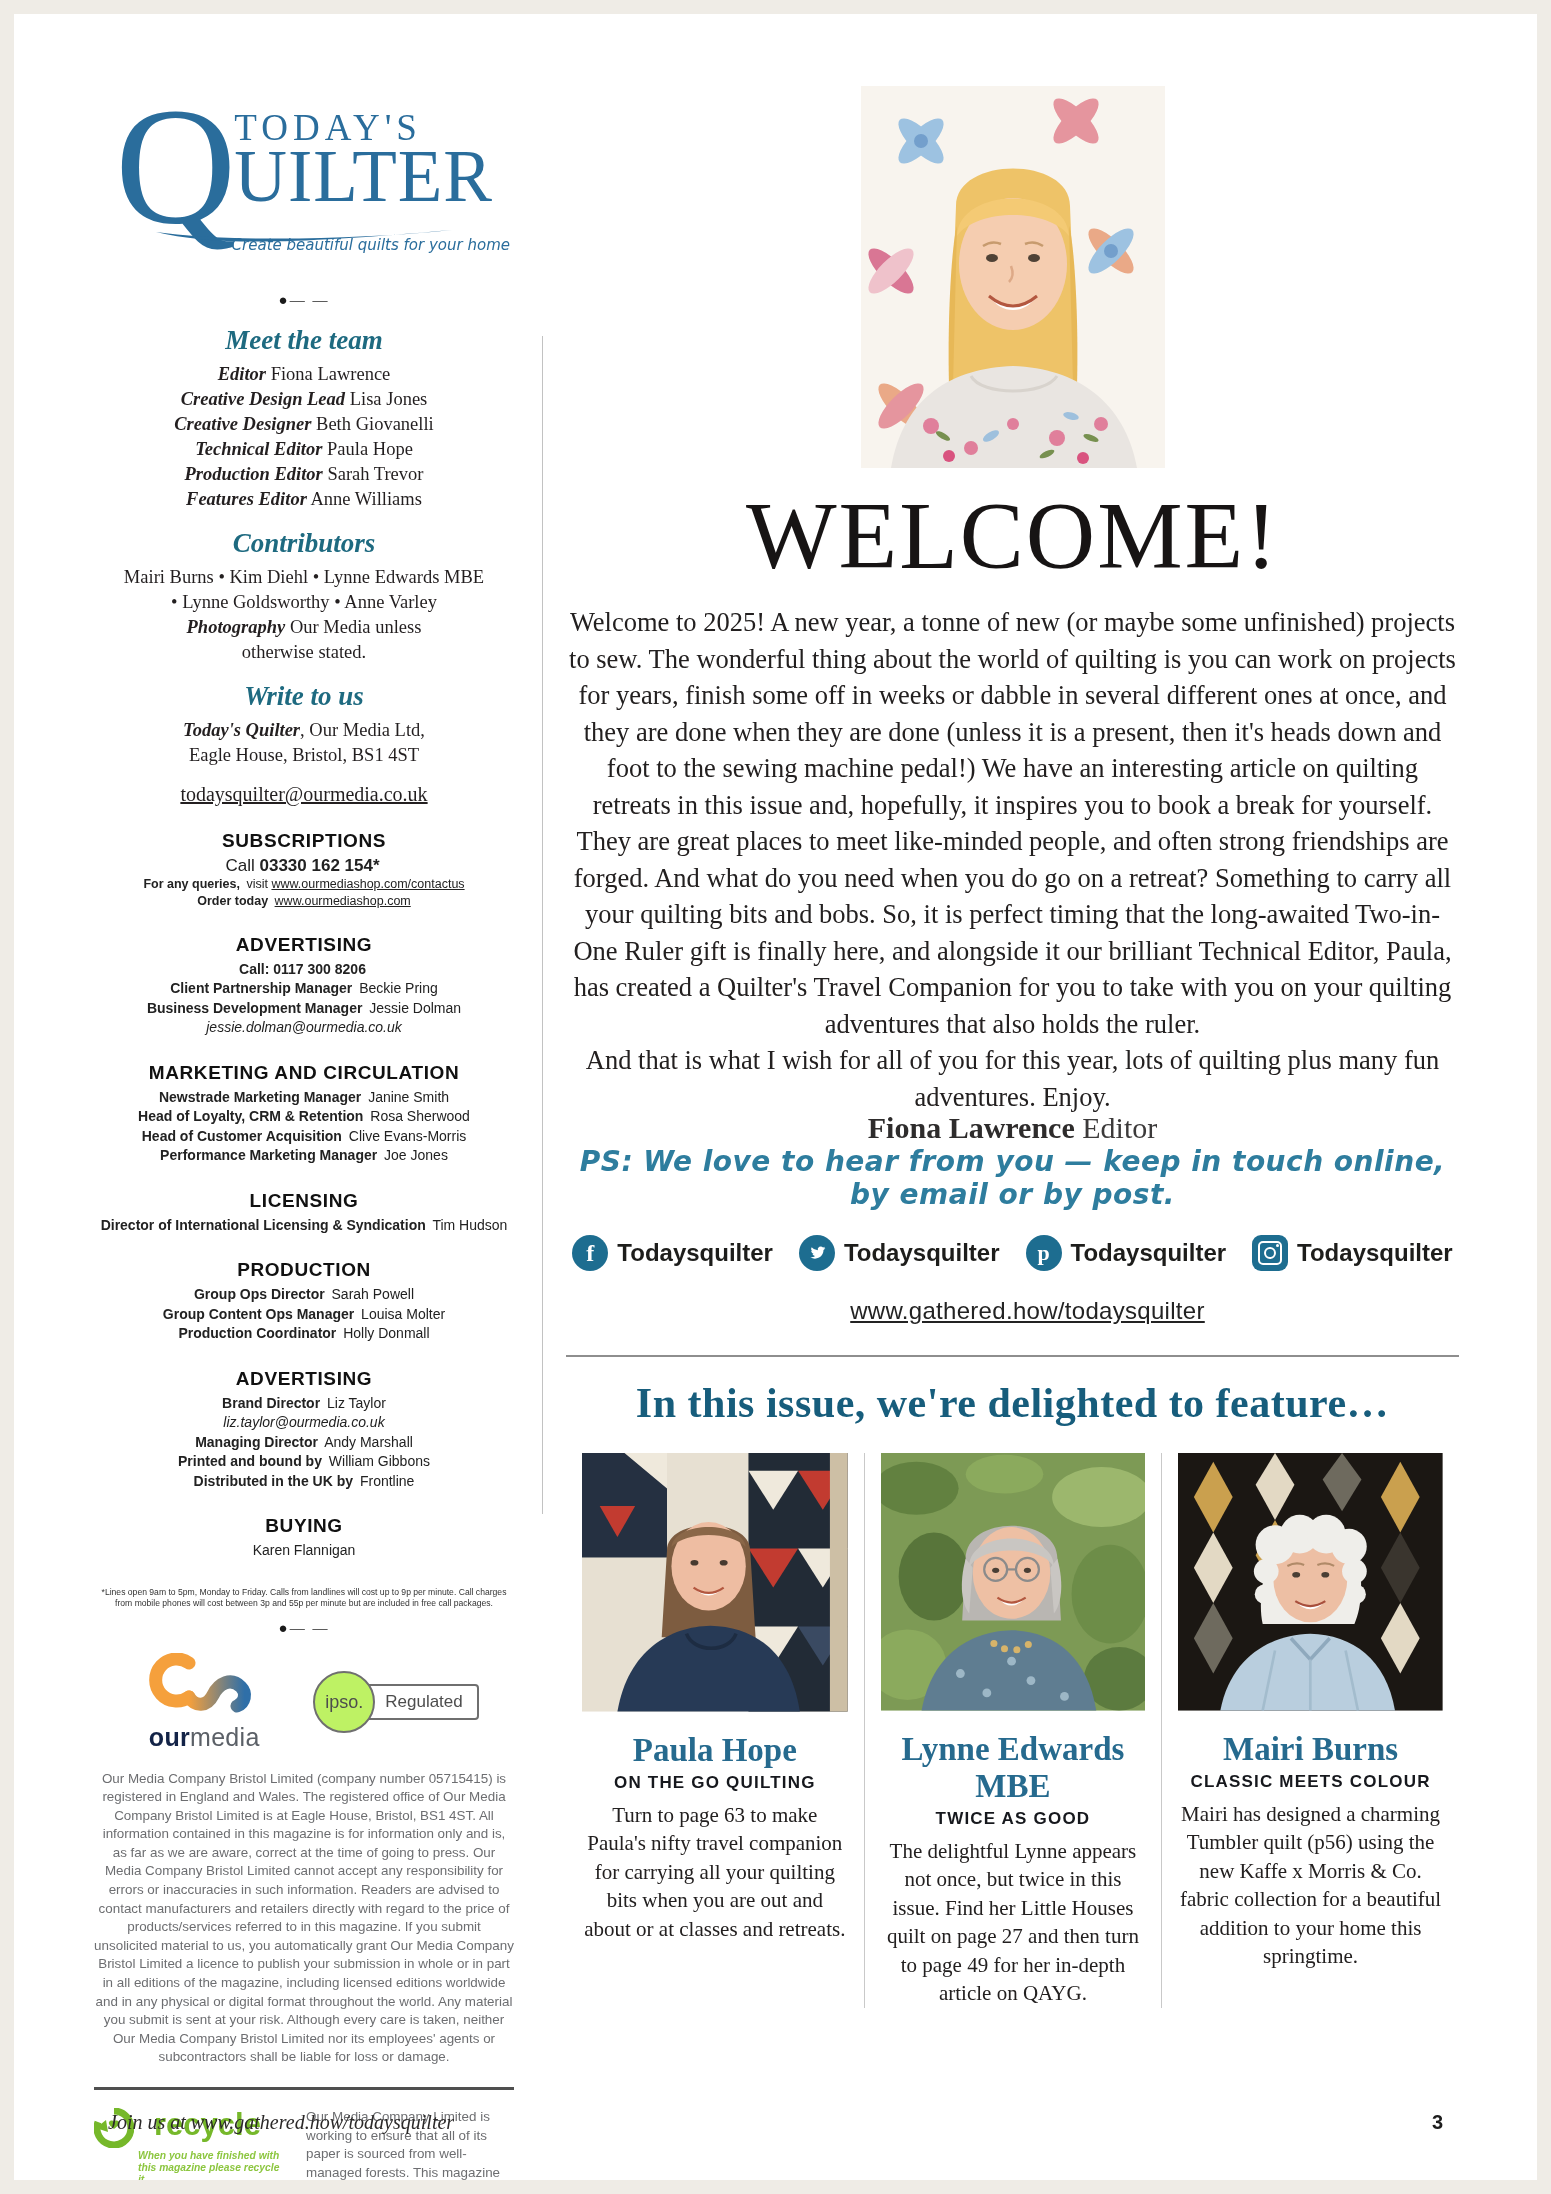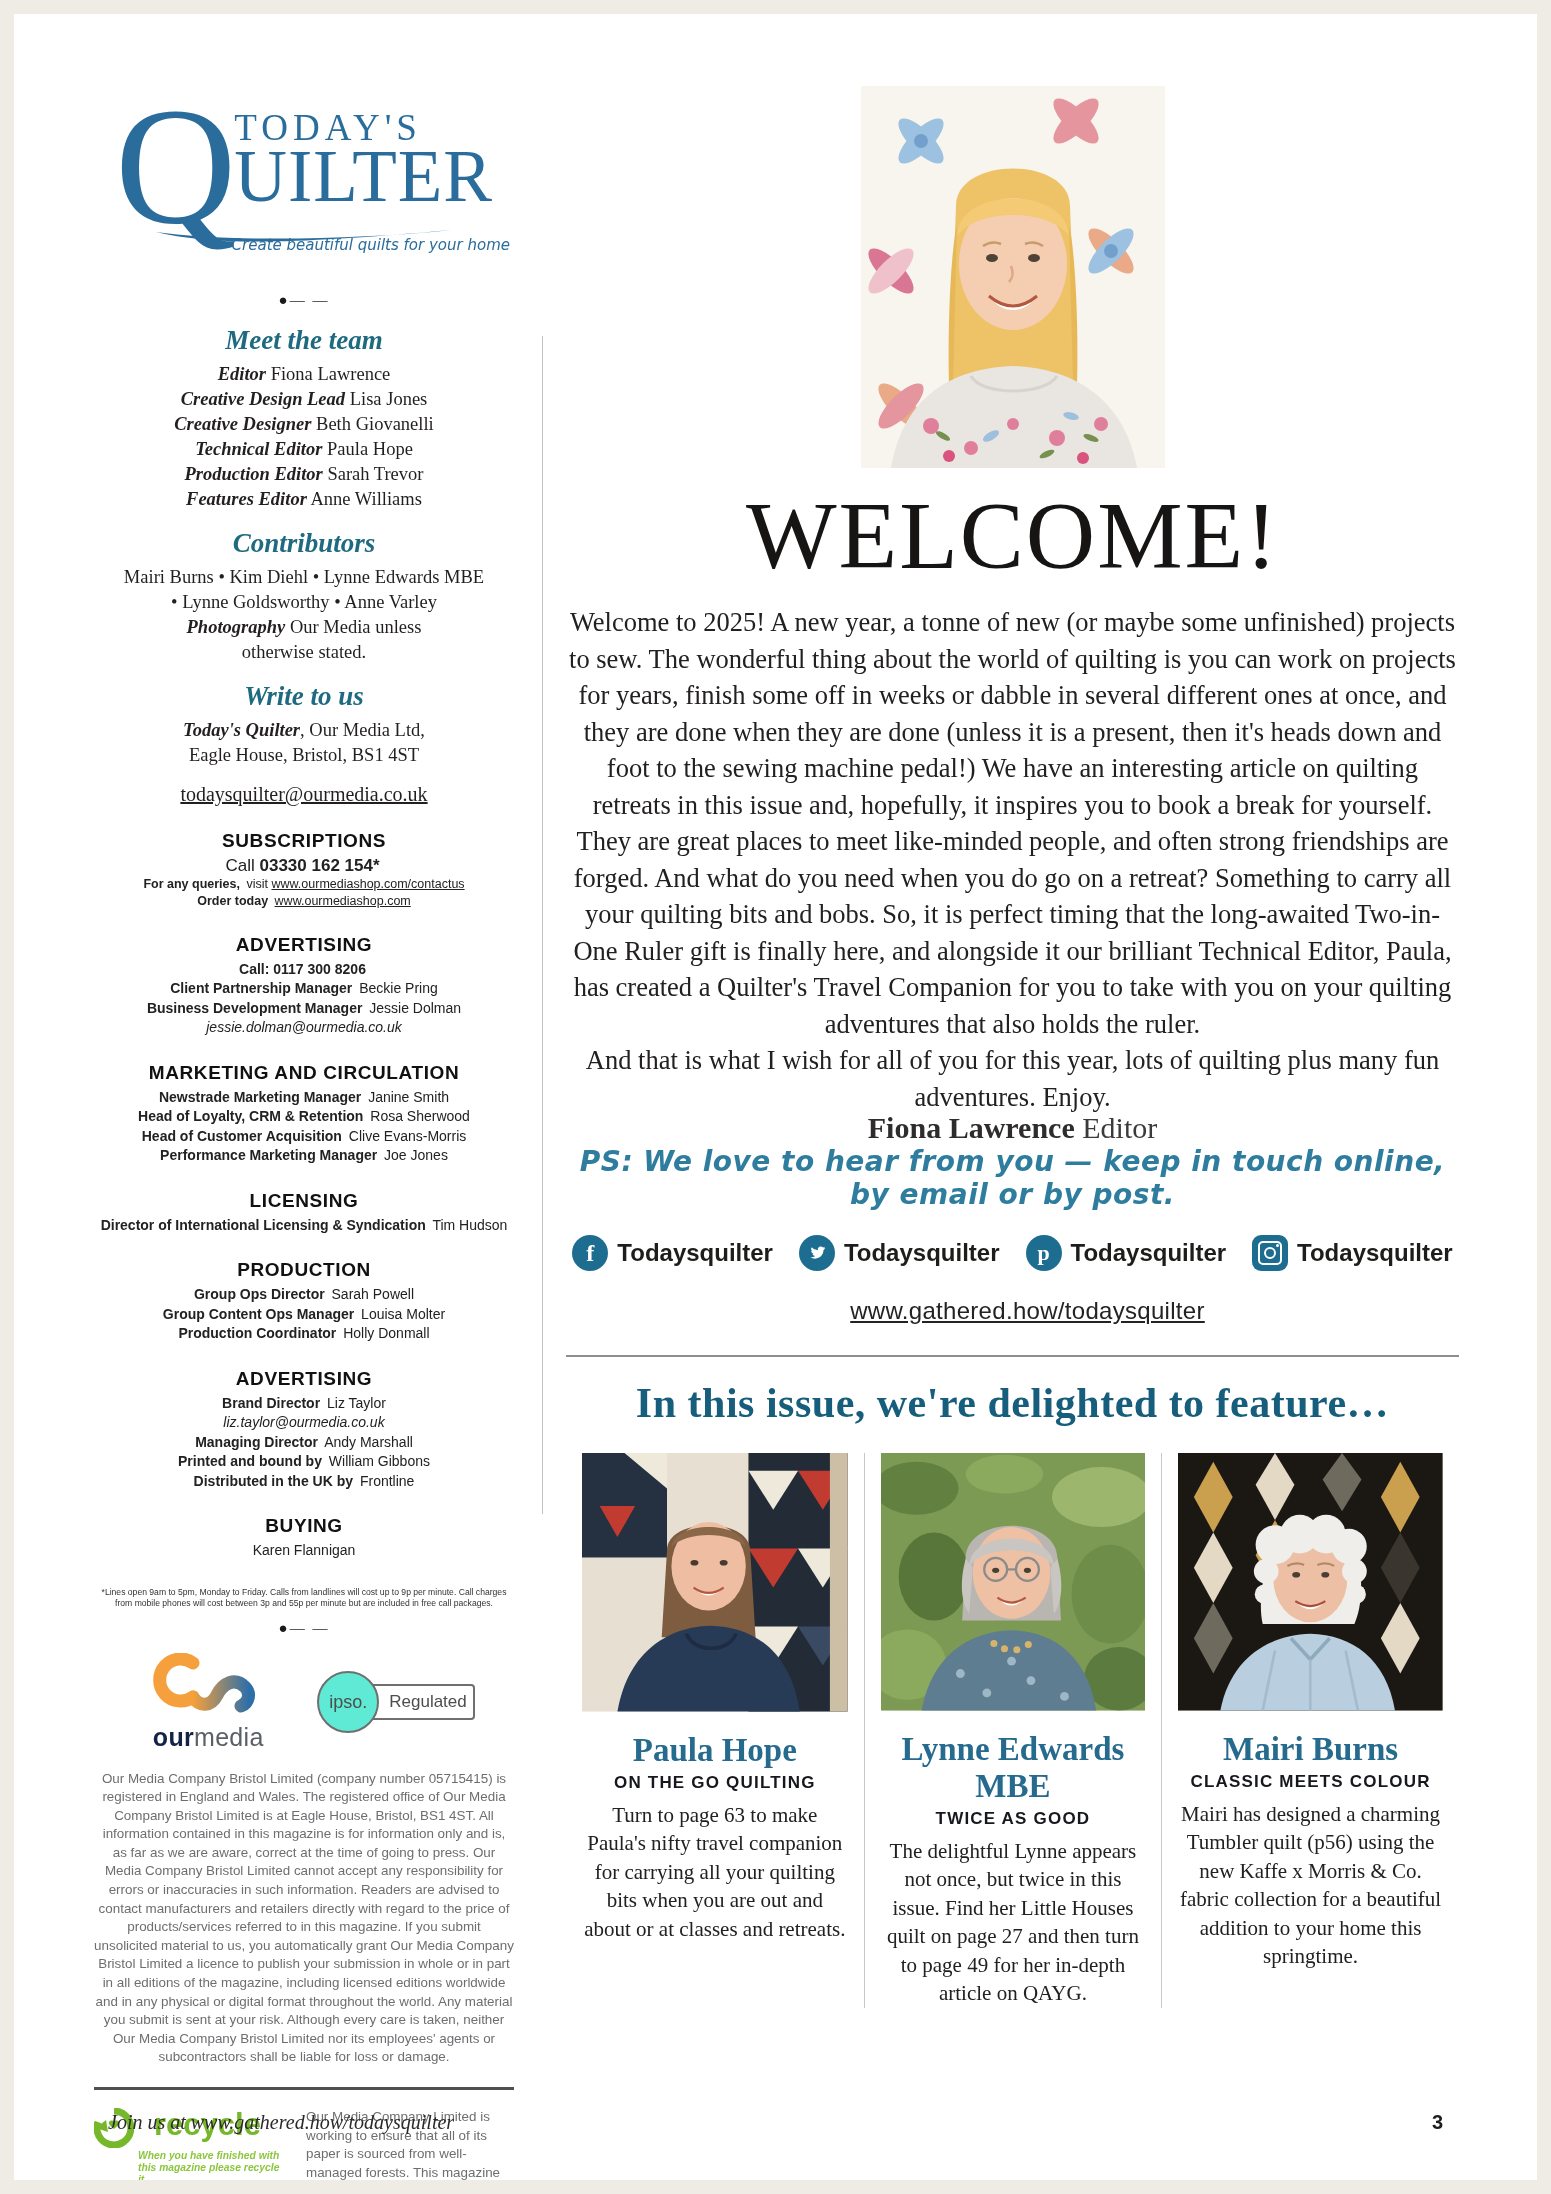--- a/index.html
+++ b/index.html
@@ -28,22 +28,22 @@
   .credit b{margin-right:3px;}
   .call-line{font-size:17px;}
   .tiny{font-size:12.5px;line-height:17px;}
   .ital{font-style:italic;}
   .footnote{font-family:"Liberation Sans",sans-serif;font-size:8.6px;line-height:11.5px;color:#333;margin-top:26px;}
   .logo-row{display:flex;align-items:center;justify-content:center;gap:34px;margin:16px 0 10px 0;}
   .ourmedia-txt{font-family:"Liberation Sans",sans-serif;font-size:25px;color:#1c2b4a;letter-spacing:0.3px;}
   .ourmedia-txt b{font-weight:700;color:#132347;}
   .ourmedia-txt span{color:#5b6067;font-weight:400;}
   .ipso{display:flex;align-items:center;font-family:"Liberation Sans",sans-serif;color:#4d4d4d;}
-  .ipso-circle{width:58px;height:58px;border:2px solid #6f6f6f;border-radius:50%;display:flex;align-items:center;justify-content:center;font-size:18px;background:#5eead4;z-index:2;}
-  .ipso-pill{border:2px solid #6f6f6f;border-radius:4px;padding:6px 6px 6px 18px;margin-left:-10px;font-size:17px;}
+  .ipso-circle{width:58px;height:58px;border:2px solid #6f6f6f;border-radius:50%;display:flex;align-items:center;justify-content:center;font-size:18px;background:#bef264;z-index:2;}
+  .ipso-pill{border:2px solid #6f6f6f;border-radius:4px;padding:6px 14px 6px 18px;margin-left:-10px;font-size:17px;}
   .legal{font-family:"Liberation Sans",sans-serif;font-size:13.4px;line-height:18.6px;color:#6d6e71;margin-top:18px;}
   .side-hr{border:none;border-top:3px solid #4f4f4f;margin:20px 0 18px 0;}
   .recycle-row{display:flex;text-align:left;gap:16px;}
   .recycle-logos{width:196px;flex:0 0 196px;}
   .recycle-top{display:flex;align-items:flex-start;gap:20px;}
   .recycle-word{color:#76b82a;font-family:"Liberation Sans",sans-serif;font-weight:700;font-size:31px;line-height:34px;}
   .recycle-cap{color:#8cc63f;font-family:"Liberation Sans",sans-serif;font-weight:700;font-style:italic;font-size:10.3px;line-height:12px;margin:2px 0 10px 44px;}
   .paper-text{font-family:"Liberation Sans",sans-serif;font-size:13.4px;line-height:18.5px;color:#6d6e71;}
   
   .vrule{position:absolute;left:528px;top:322px;height:1178px;width:1px;background:#c2c2c2;}

